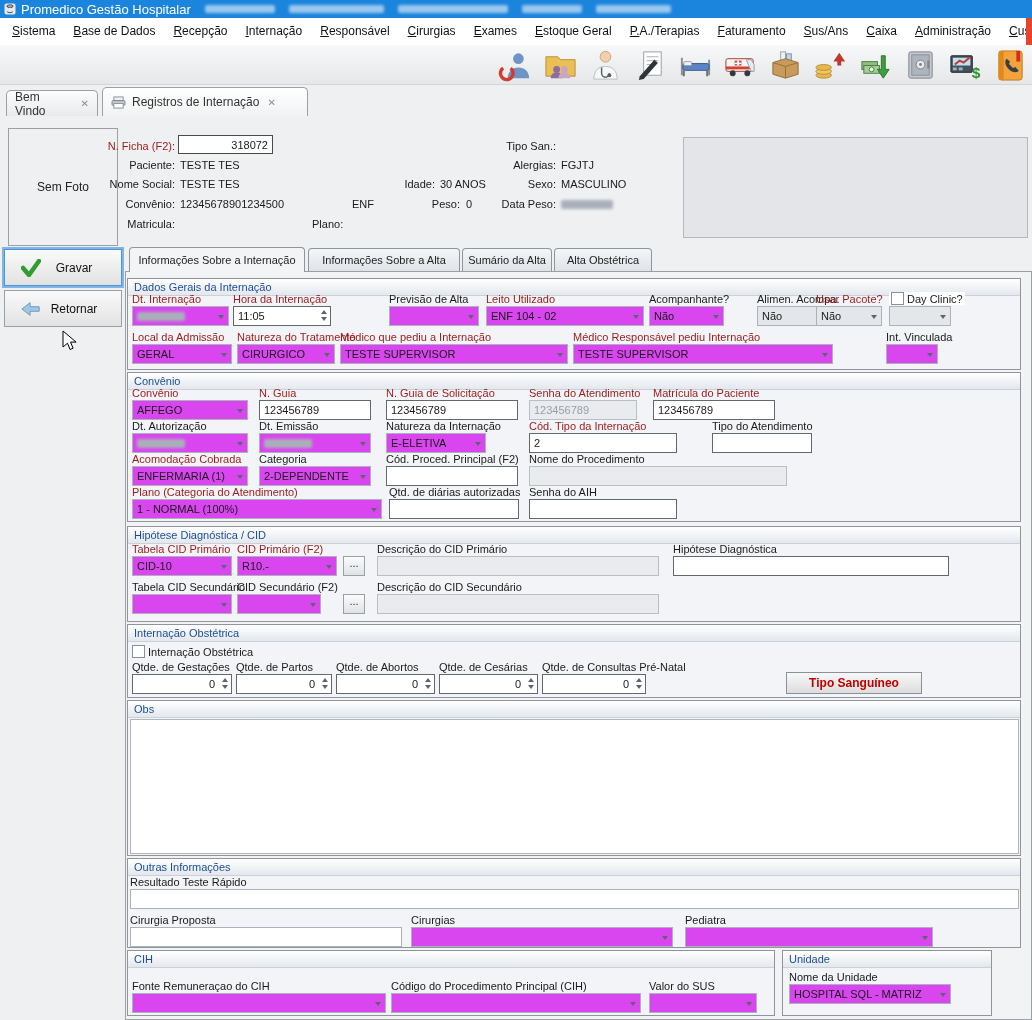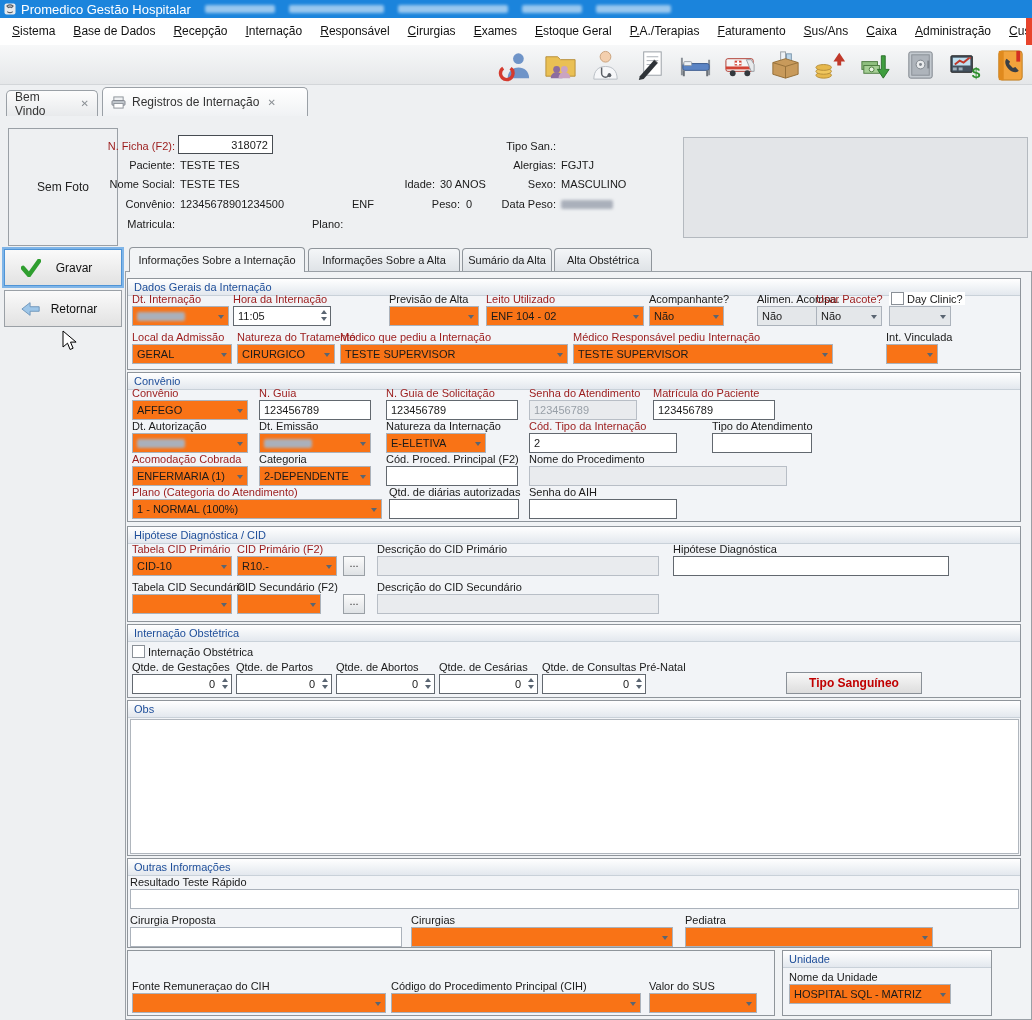--- a/index.html
+++ b/index.html
@@ -52,21 +52,21 @@
 
 
 .grp{position:absolute;background:#f2f4f7;border:1px solid #8f959b}
 .grp-hd{height:17px;line-height:16px;padding-left:6px;color:#1d4d99;background:linear-gradient(#ffffff,#e3e8ee);border-bottom:1px solid #c9d1d9;font-size:11px;white-space:nowrap}
 
 
 .fld{position:absolute}
 .lbl{font-size:11px;height:13px;line-height:12px;white-space:nowrap;color:#1a1a1a}
 .lbl.req{color:#9b1b1b}
 .lbl.wbg{background:#fff;display:inline-block;padding:0 2px}
-.combo{position:relative;height:20px;background:#f97316;border:1px solid #abb2bb;display:flex;align-items:center;padding:0 14px 0 4px;font-size:11px;white-space:nowrap;overflow:hidden}
+.combo{position:relative;height:20px;background:#d946ef;border:1px solid #abb2bb;display:flex;align-items:center;padding:0 14px 0 4px;font-size:11px;white-space:nowrap;overflow:hidden}
 .combo .carr{position:absolute;right:4px;top:8px;width:0;height:0;border-left:3.5px solid transparent;border-right:3.5px solid transparent;border-top:4px solid #5a6572}
 .combo.gray{background:#e4e7ea}
 .combo.dis{background:#e4e7ea;color:#99a0a8}
 .inp{height:20px;background:#fff;border:1px solid #62686f;padding:0 4px;display:flex;align-items:center;font-size:11px;white-space:nowrap;overflow:hidden}
 .inp.lt{border-color:#abb2bb}
 .inp.dis{background:#e9ebee;border-color:#b8bec6;color:#99a0a8}
 .spin{position:relative;height:20px;background:#fff;border:1px solid #62686f;display:flex;align-items:center;padding:0 16px 0 4px;font-size:11px}
 .spin.num .val{margin-left:auto}
 .sp{position:absolute;right:3px;top:3px;display:flex;flex-direction:column;gap:3px}
 .sp i{display:block;width:0;height:0}
@@ -654,20 +654,21 @@
     <div class="fld" style="left:557px;top:55px;width:248px">
         <div class="lbl">Pediatra</div>
       <div class="combo">
           <span class="val"></span>
           <span class="carr"></span>
         </div>
       </div>
   </div>
 
   <div class="grp" style="left:127px;top:950px;width:648px;height:66px">
+    <div class="grp-hd">CIH</div>
     <div class="fld" style="left:4px;top:29px;width:254px">
         <div class="lbl">Fonte Remuneraçao do CIH</div>
       <div class="combo">
           <span class="val"></span>
           <span class="carr"></span>
         </div>
       </div>
     <div class="fld" style="left:263px;top:29px;width:250px">
         <div class="lbl">Código do Procedimento Principal (CIH)</div>
       <div class="combo">

